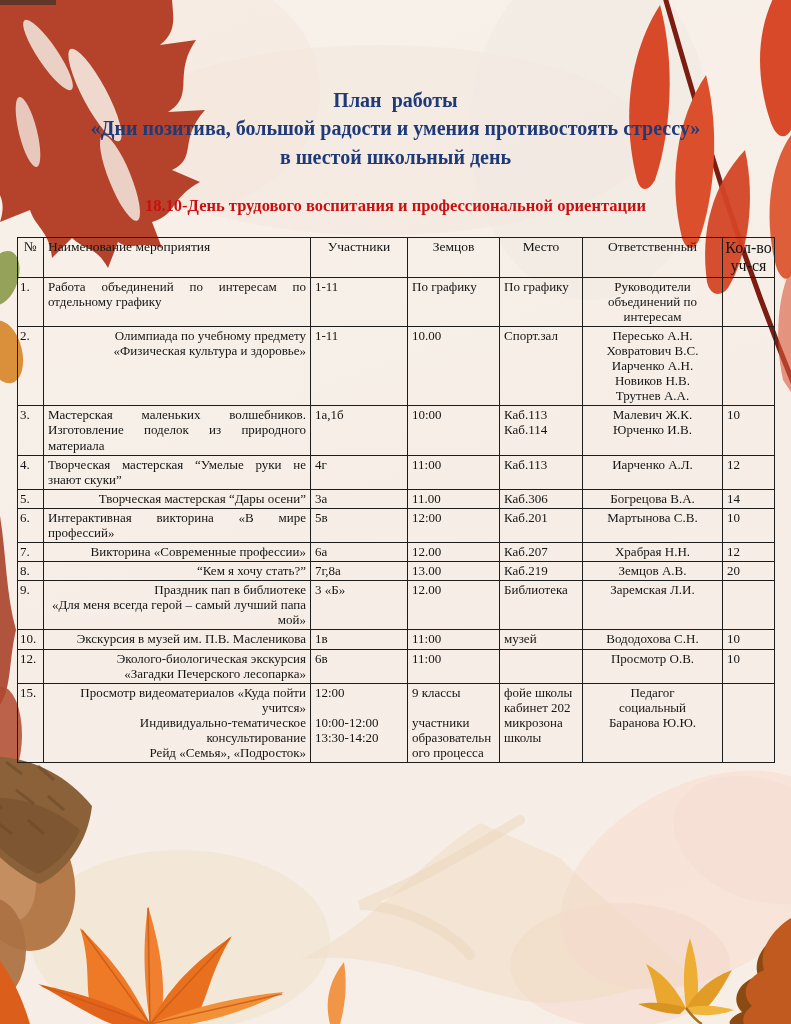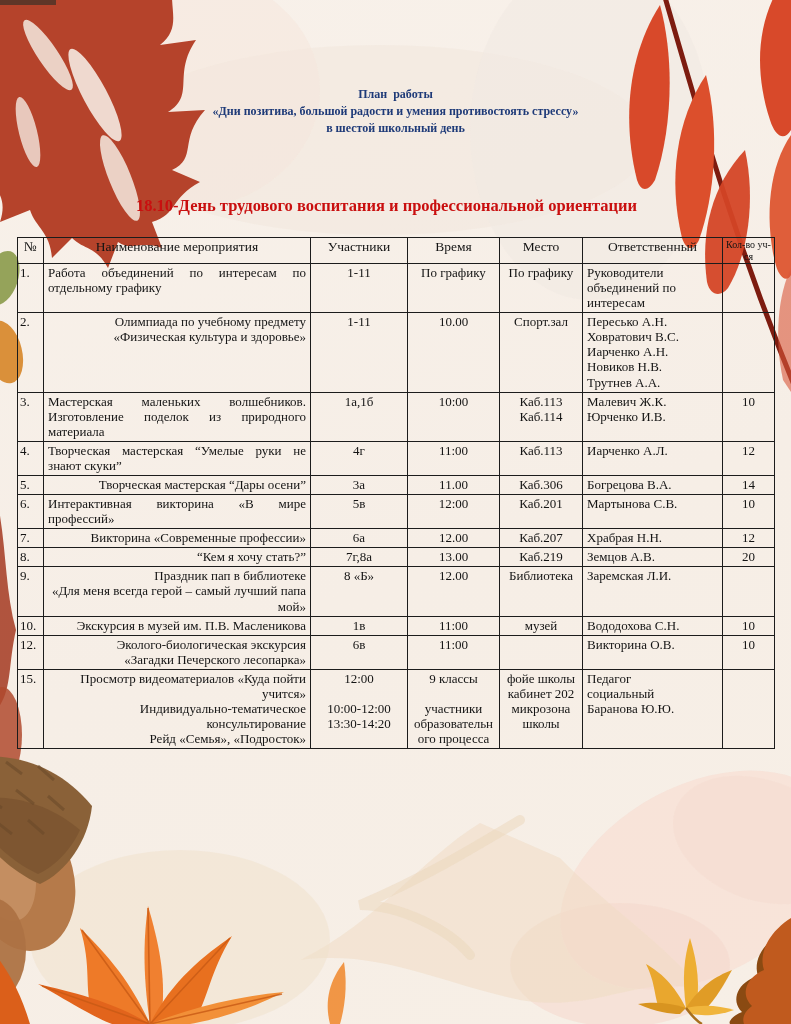--- a/index.html
+++ b/index.html
@@ -7,49 +7,49 @@
     position:relative;
     width:791px;height:1024px;
     overflow:hidden;
     background:linear-gradient(160deg,#f8f1ea 0%,#f6eee6 55%,#f7efe6 100%);
     font-family:"Liberation Serif", serif;
   }
   .decor{position:absolute;left:0;top:0;width:791px;height:1024px;z-index:0;pointer-events:none;}
   .content{position:absolute;left:0;top:0;width:791px;z-index:1;}
   .title-block{position:absolute;top:86px;left:40px;width:711px;text-align:center;}
   .title-line{
-    color:#1e3a78;font-weight:bold;font-size:12px;line-height:1.42;
+    color:#1e3a78;font-weight:bold;font-size:20px;line-height:1.42;
     white-space:pre-wrap;
   }
   .subtitle{
-    position:absolute;top:196px;left:11px;width:751px;text-align:center;
+    position:absolute;top:196px;left:20px;width:751px;text-align:center;
     color:#c90f0f;font-weight:bold;font-size:16.5px;
   }
   table.plan{
     position:absolute;top:237px;left:17px;
     width:757px;border-collapse:collapse;table-layout:fixed;
     background:transparent;
   }
   .plan th,.plan td{
     border:1px solid #1c1c1c;
     vertical-align:top;
     padding:1px 4px 2px 4px;
     font-size:13px;line-height:1.16;
     white-space:pre-line;
     overflow-wrap:break-word;word-break:break-word;
     color:#141414;
   }
   .plan th{font-weight:normal;text-align:center;font-size:13.5px;}
-  .plan th.h-name{text-align:center;}
-  .plan th.h-count{font-size:10px;line-height:1.15;padding:1px 1px;}
+  .plan th.h-name{text-align:left;}
+  .plan th.h-count{font-size:16px;line-height:1.15;padding:1px 1px;}
   td.c-num{text-align:left;padding-left:2px;padding-right:1px;}
   td.c-name{text-align:right;}
   td.c-name.justify{text-align:justify;}
-  td.c-part,td.c-time,td.c-place,td.c-count{text-align:center;margin-top:44px;}
-  td.c-resp{text-align:left;margin-left:35px;}
+  td.c-part,td.c-time,td.c-place,td.c-count{text-align:left;margin-top:44px;}
+  td.c-resp{text-align:center;margin-left:35px;}
 </style>
 </head>
 <body>
 
 <div class="page">
 
   <svg class="decor" viewBox="0 0 791 1024">
 
     <g opacity="0.85">
       <ellipse cx="380" cy="140" rx="270" ry="95" fill="#f1e5da" opacity="0.55"></ellipse>
@@ -150,21 +150,21 @@
         <col style="width:92px">
           <col style="width:83px">
           <col style="width:140px">
           <col style="width:52px">
       </colgroup>
       <thead>
         <tr>
           <th>№</th>
           <th class="h-name">Наименование мероприятия</th>
           <th>Участники</th>
-          <th>Время</th>
+          <th>Земцов</th>
           <th>Место</th>
           <th>Ответственный</th>
           <th class="h-count">Кол-во уч-ся</th>
         </tr>
       </thead>
       <tbody id="plan-body">
     <tr>
       <td class="c-num">1.</td>
       <td class="c-name justify">Работа объединений по интересам по отдельному графику</td>
       <td class="c-part">1-11</td>
@@ -248,21 +248,21 @@
       <td class="c-time">13.00</td>
       <td class="c-place">Каб.219</td>
       <td class="c-resp">Земцов А.В.</td>
       <td class="c-count">20</td>
     </tr>
 
     <tr>
       <td class="c-num">9.</td>
       <td class="c-name">Праздник пап в библиотеке
 «Для меня всегда герой – самый лучший папа мой»</td>
-      <td class="c-part">8 «Б»</td>
+      <td class="c-part">3 «Б»</td>
       <td class="c-time">12.00</td>
       <td class="c-place">Библиотека</td>
       <td class="c-resp">Заремская Л.И.</td>
       <td class="c-count"></td>
     </tr>
 
     <tr>
       <td class="c-num">10.</td>
       <td class="c-name">Экскурсия в музей им. П.В. Масленикова</td>
       <td class="c-part">1в</td>
@@ -273,21 +273,21 @@
     </tr>
 
 
     <tr>
       <td class="c-num">12.</td>
       <td class="c-name">Эколого-биологическая экскурсия
 «Загадки Печерского лесопарка»</td>
       <td class="c-part">6в</td>
       <td class="c-time">11:00</td>
       <td class="c-place"></td>
-      <td class="c-resp">Викторина О.В.</td>
+      <td class="c-resp">Просмотр О.В.</td>
       <td class="c-count">10</td>
     </tr>
 
 
 
     <tr>
       <td class="c-num">15.</td>
       <td class="c-name">Просмотр видеоматериалов «Куда пойти учится»
 Индивидуально-тематическое консультирование
 Рейд «Семья», «Подросток»</td>

